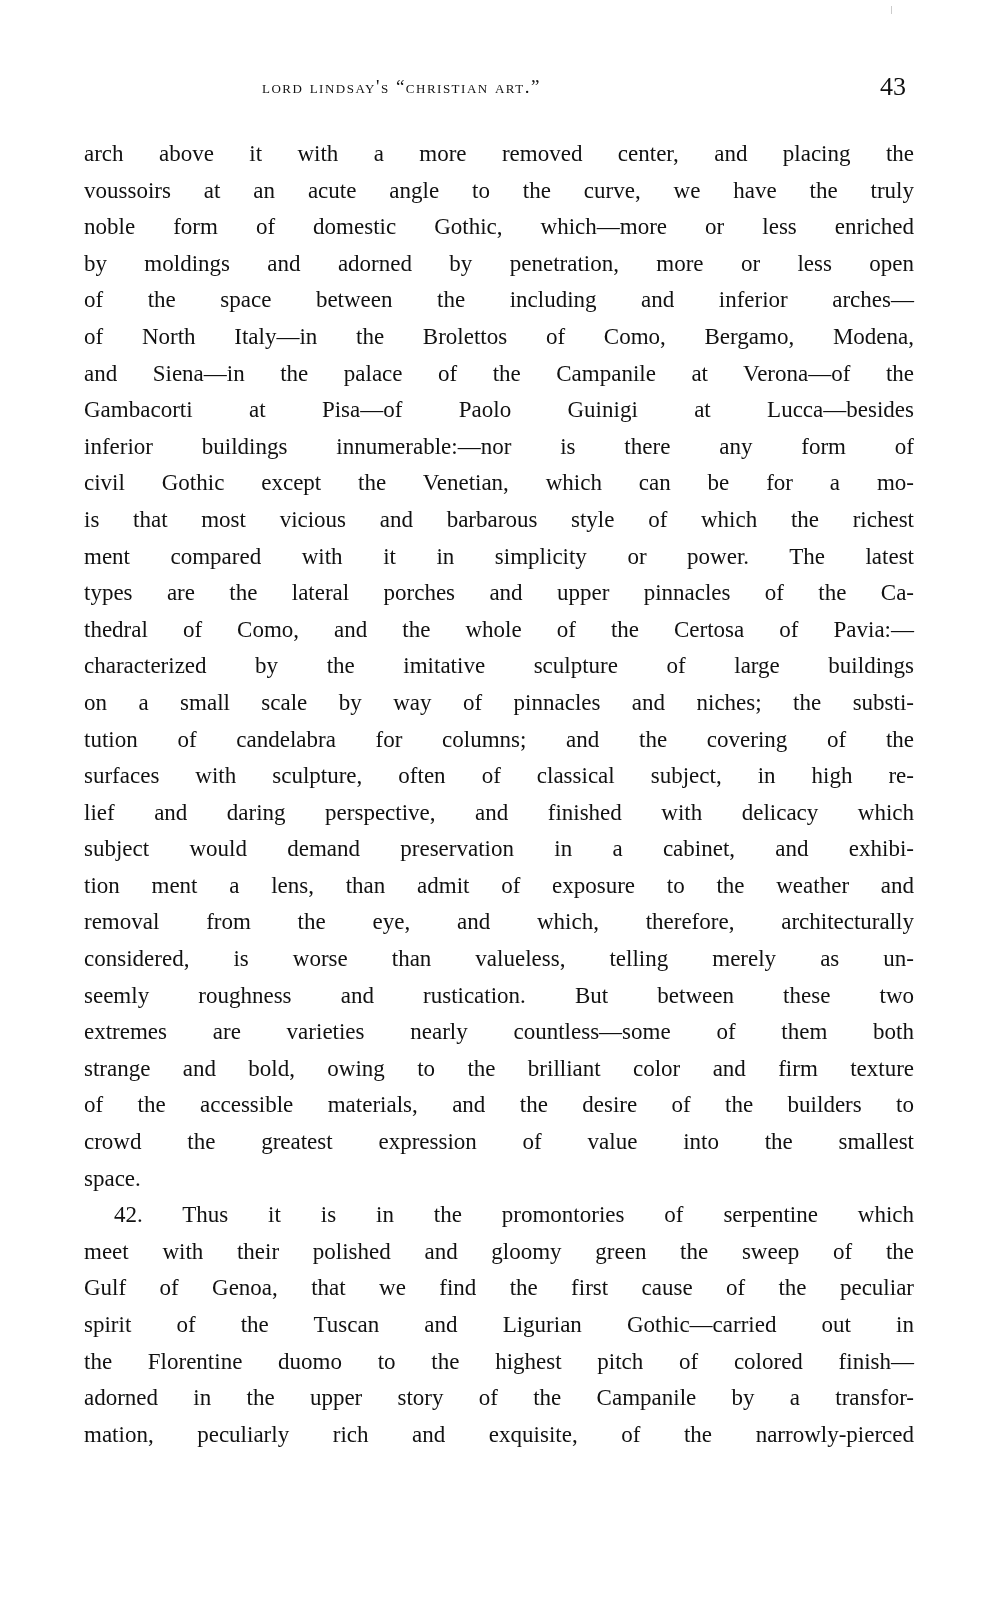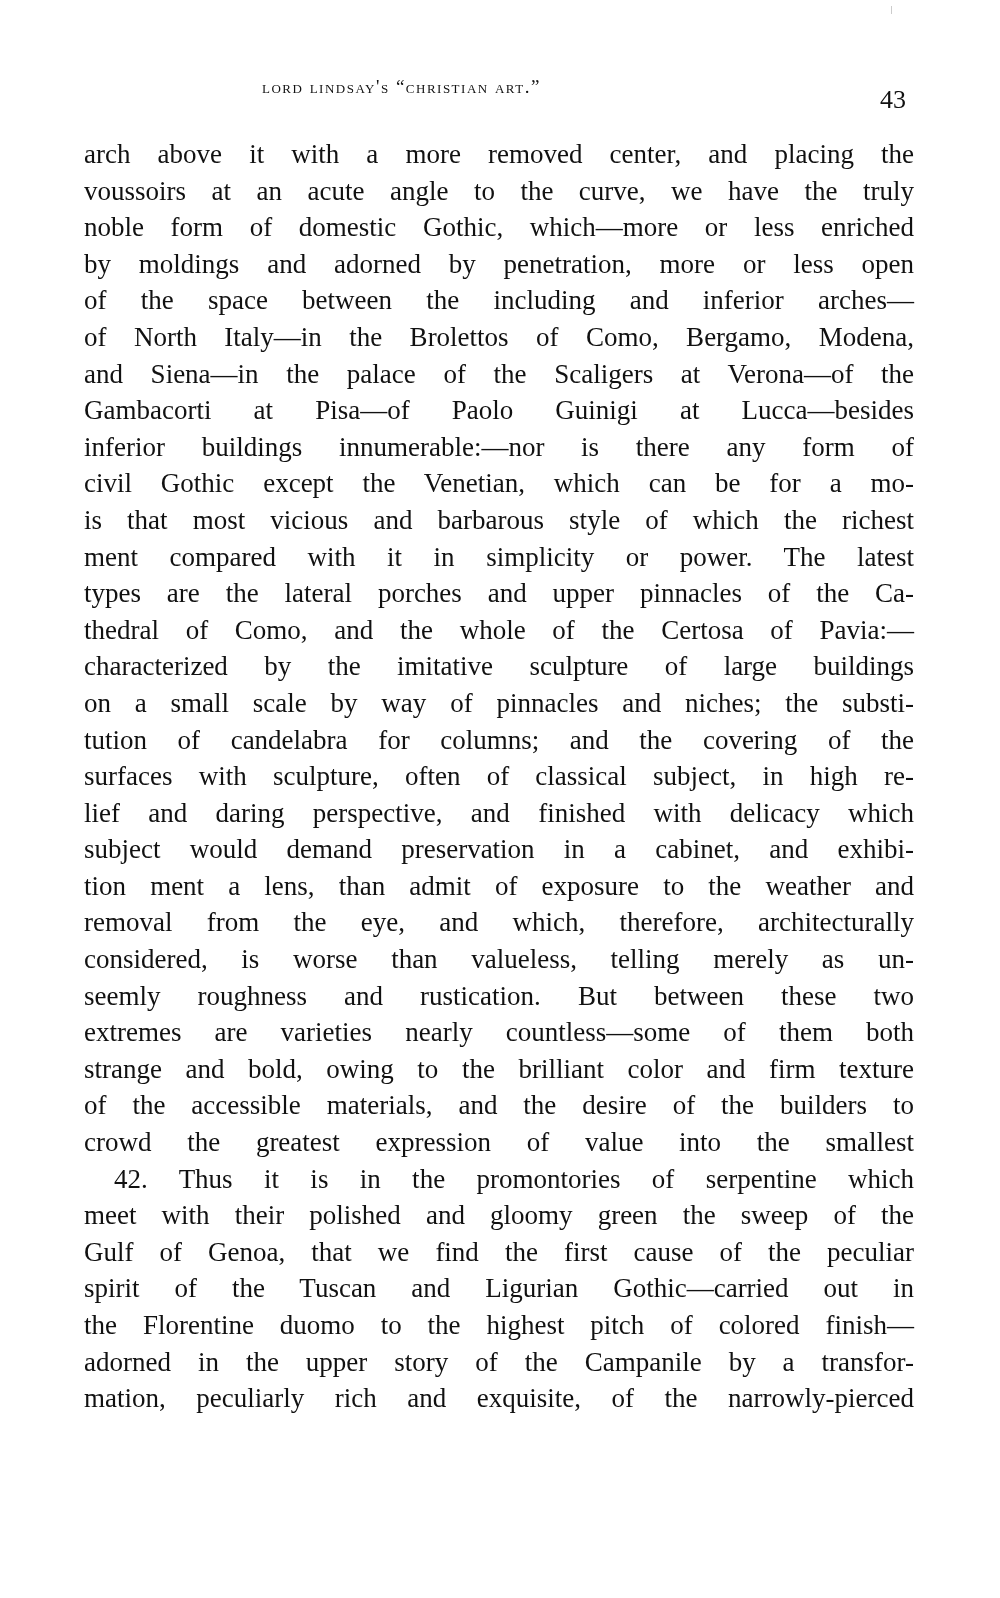--- a/index.html
+++ b/index.html
@@ -37,37 +37,37 @@
       font-size: 19px;
       letter-spacing: 1.5px;
       font-variant: small-caps;
       text-transform: lowercase;
       font-variant: small-caps;
       white-space: nowrap;
     }
     .page-number {
       position: absolute;
       left: 880px;
-      top: 13px;
+      top: 0px;
       font-family: "Liberation Serif", serif;
       font-size: 26px;
       white-space: nowrap;
     }
     .body-text {
       position: absolute;
       left: 84px;
       top: 136px;
       width: 830px;
     }
     .line {
       position: relative;
       height: 36.6px;
       line-height: 36.6px;
       font-family: "Liberation Serif", serif;
-      font-size: 27px;
+      font-size: 23px;
       text-align: justify;
       text-align-last: justify;
       white-space: nowrap;
       overflow: visible;
     }
     .line.last {
       text-align-last: left;
     }
     .line.indent {
       padding-left: 30px;
@@ -114,21 +114,21 @@
     <div class="line">
         <span>by moldings and adorned by penetration, more or less open</span>
       </div>
     <div class="line">
         <span>of the space between the including and inferior arches—</span>
       </div>
     <div class="line">
         <span>of North Italy—in the Brolettos of Como, Bergamo, Modena,</span>
       </div>
     <div class="line">
-        <span>and Siena—in the palace of the Scaligers at Verona—of the</span>
+        <span>and Siena—in the palace of the Campanile at Verona—of the</span>
       </div>
     <div class="line">
         <span>Gambacorti at Pisa—of Paolo Guinigi at Lucca—besides</span>
       </div>
     <div class="line">
         <span>inferior buildings innumerable:—nor is there any form of</span>
       </div>
     <div class="line">
         <span>civil Gothic except the Venetian, which can be for a mo-</span>
       </div>
@@ -178,20 +178,23 @@
         <span>extremes are varieties nearly countless—some of them both</span>
       </div>
     <div class="line">
         <span>strange and bold, owing to the brilliant color and firm texture</span>
       </div>
     <div class="line">
         <span>of the accessible materials, and the desire of the builders to</span>
       </div>
     <div class="line">
         <span>crowd the greatest expression of value into the smallest</span>
+      </div>
+    <div class="line last">
+        <span>space.</span>
       </div>
     <div class="line indent">
         <span>42. Thus it is in the promontories of serpentine which</span>
       </div>
     <div class="line">
         <span>meet with their polished and gloomy green the sweep of the</span>
       </div>
     <div class="line">
         <span>Gulf of Genoa, that we find the first cause of the peculiar</span>
       </div>

